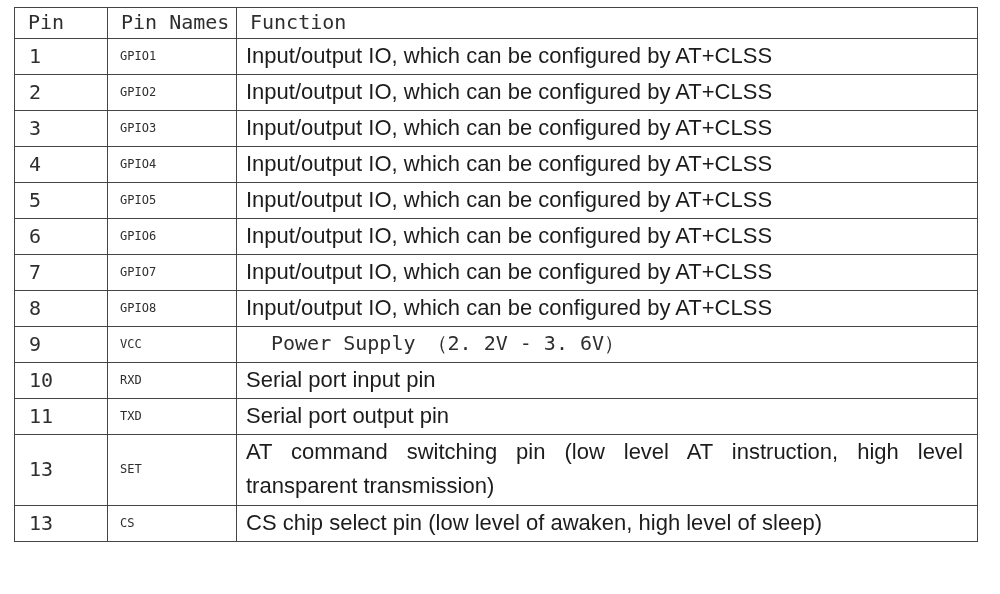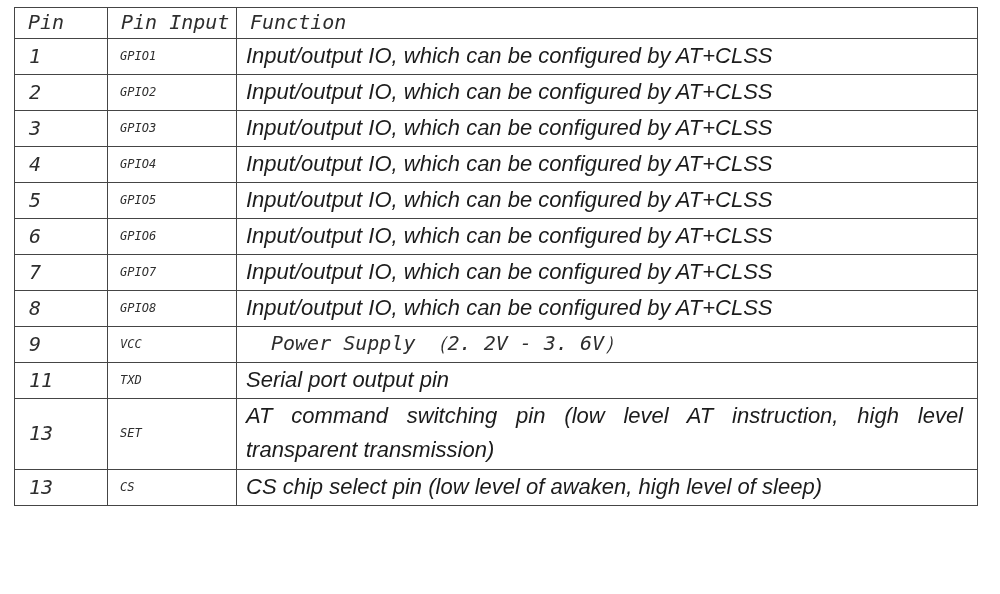--- a/index.html
+++ b/index.html
@@ -13,21 +13,20 @@
   body{
     width:1000px;height:594px;
     background:var(--bg);
     font-family:"Liberation Sans",sans-serif;
     overflow:hidden;
   }
   .page{
     position:relative;
     width:816px;height:594px;
     background:var(--bg);
-    font-style:italic;
   }
   .table-wrap{
     position:absolute;
     left:14px;top:7px;
   }
   table{
     border-collapse:collapse;
     table-layout:fixed;
     width:963px;
     background:var(--bg);
@@ -96,21 +95,21 @@
   <div class="table-wrap">
     <table>
       <colgroup>
         <col class="c-pin">
         <col class="c-name">
         <col class="c-fn">
       </colgroup>
       <thead>
         <tr>
           <th>Pin</th>
-          <th>Pin Input</th>
+          <th>Pin Names</th>
           <th>Function</th>
         </tr>
       </thead>
       <tbody>
           <tr>
             <td class="col-pin">1</td>
             <td class="col-name">GPIO1</td>
             <td class="col-function sans">Input/output IO, which can be configured by AT+CLSS</td>
           </tr>
           <tr>
@@ -147,20 +146,25 @@
             <td class="col-pin">8</td>
             <td class="col-name">GPIO8</td>
             <td class="col-function sans">Input/output IO, which can be configured by AT+CLSS</td>
           </tr>
           <tr>
             <td class="col-pin">9</td>
             <td class="col-name">VCC</td>
             <td class="col-function mono-indent">Power Supply （2. 2V - 3. 6V）</td>
           </tr>
           <tr>
+            <td class="col-pin">10</td>
+            <td class="col-name">RXD</td>
+            <td class="col-function sans">Serial port input pin</td>
+          </tr>
+          <tr>
             <td class="col-pin">11</td>
             <td class="col-name">TXD</td>
             <td class="col-function sans">Serial port output pin</td>
           </tr>
           <tr class="tall">
             <td class="col-pin">13</td>
             <td class="col-name">SET</td>
             <td class="col-function sans-justify">AT command switching pin (low level AT instruction, high level transparent transmission)</td>
           </tr>
           <tr>

